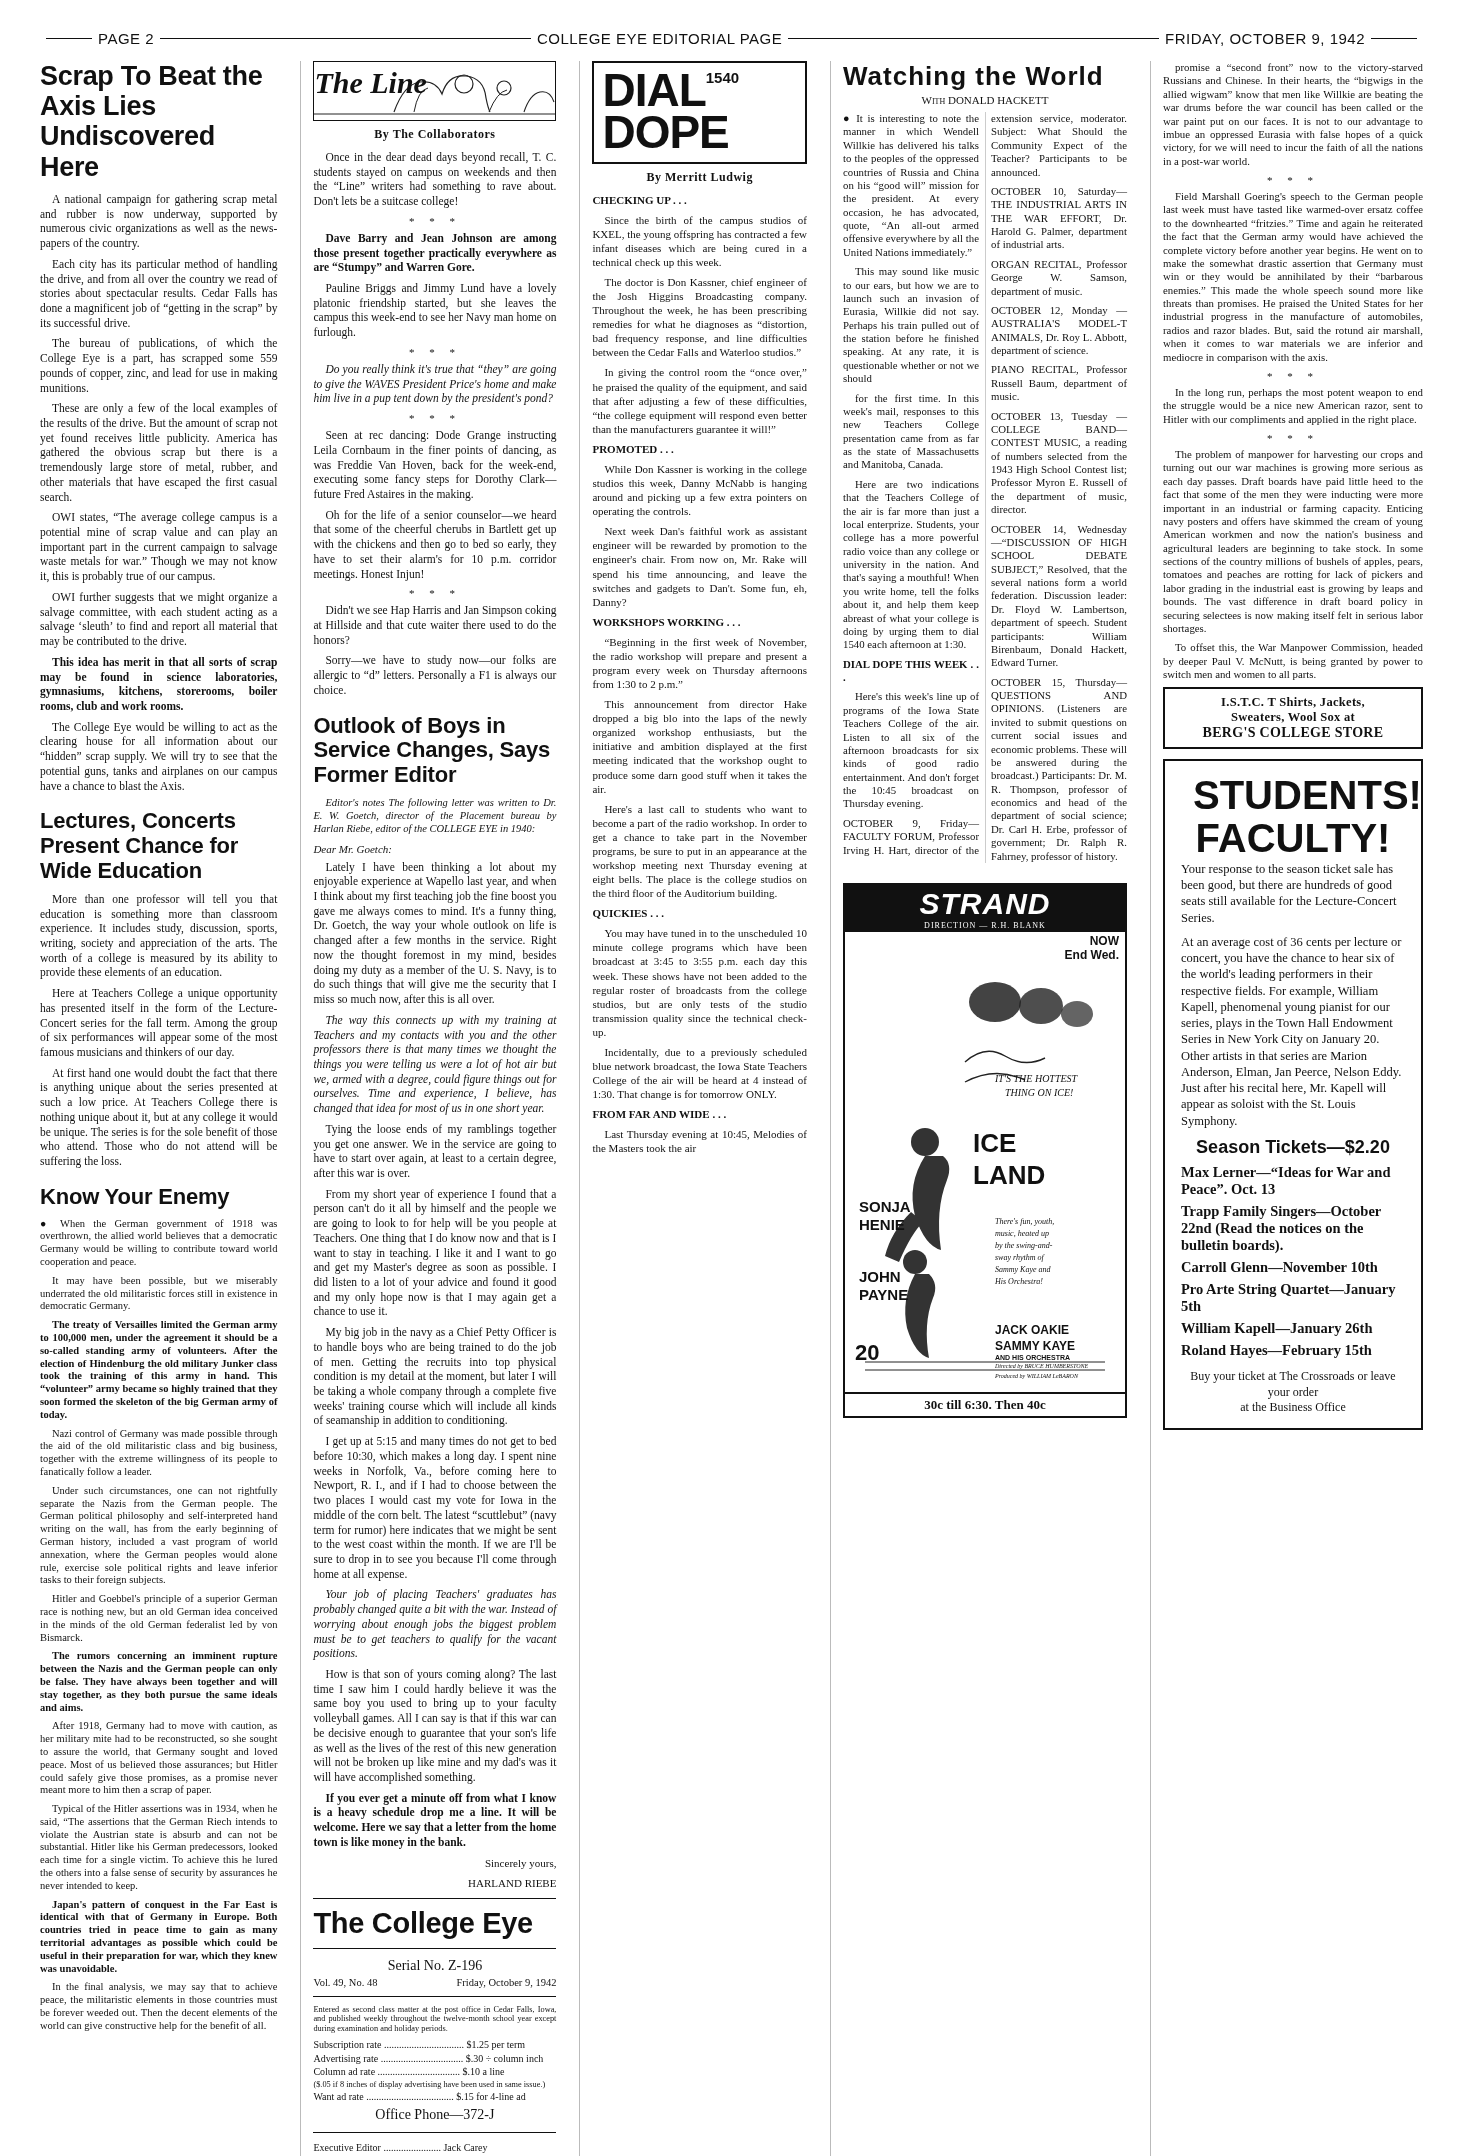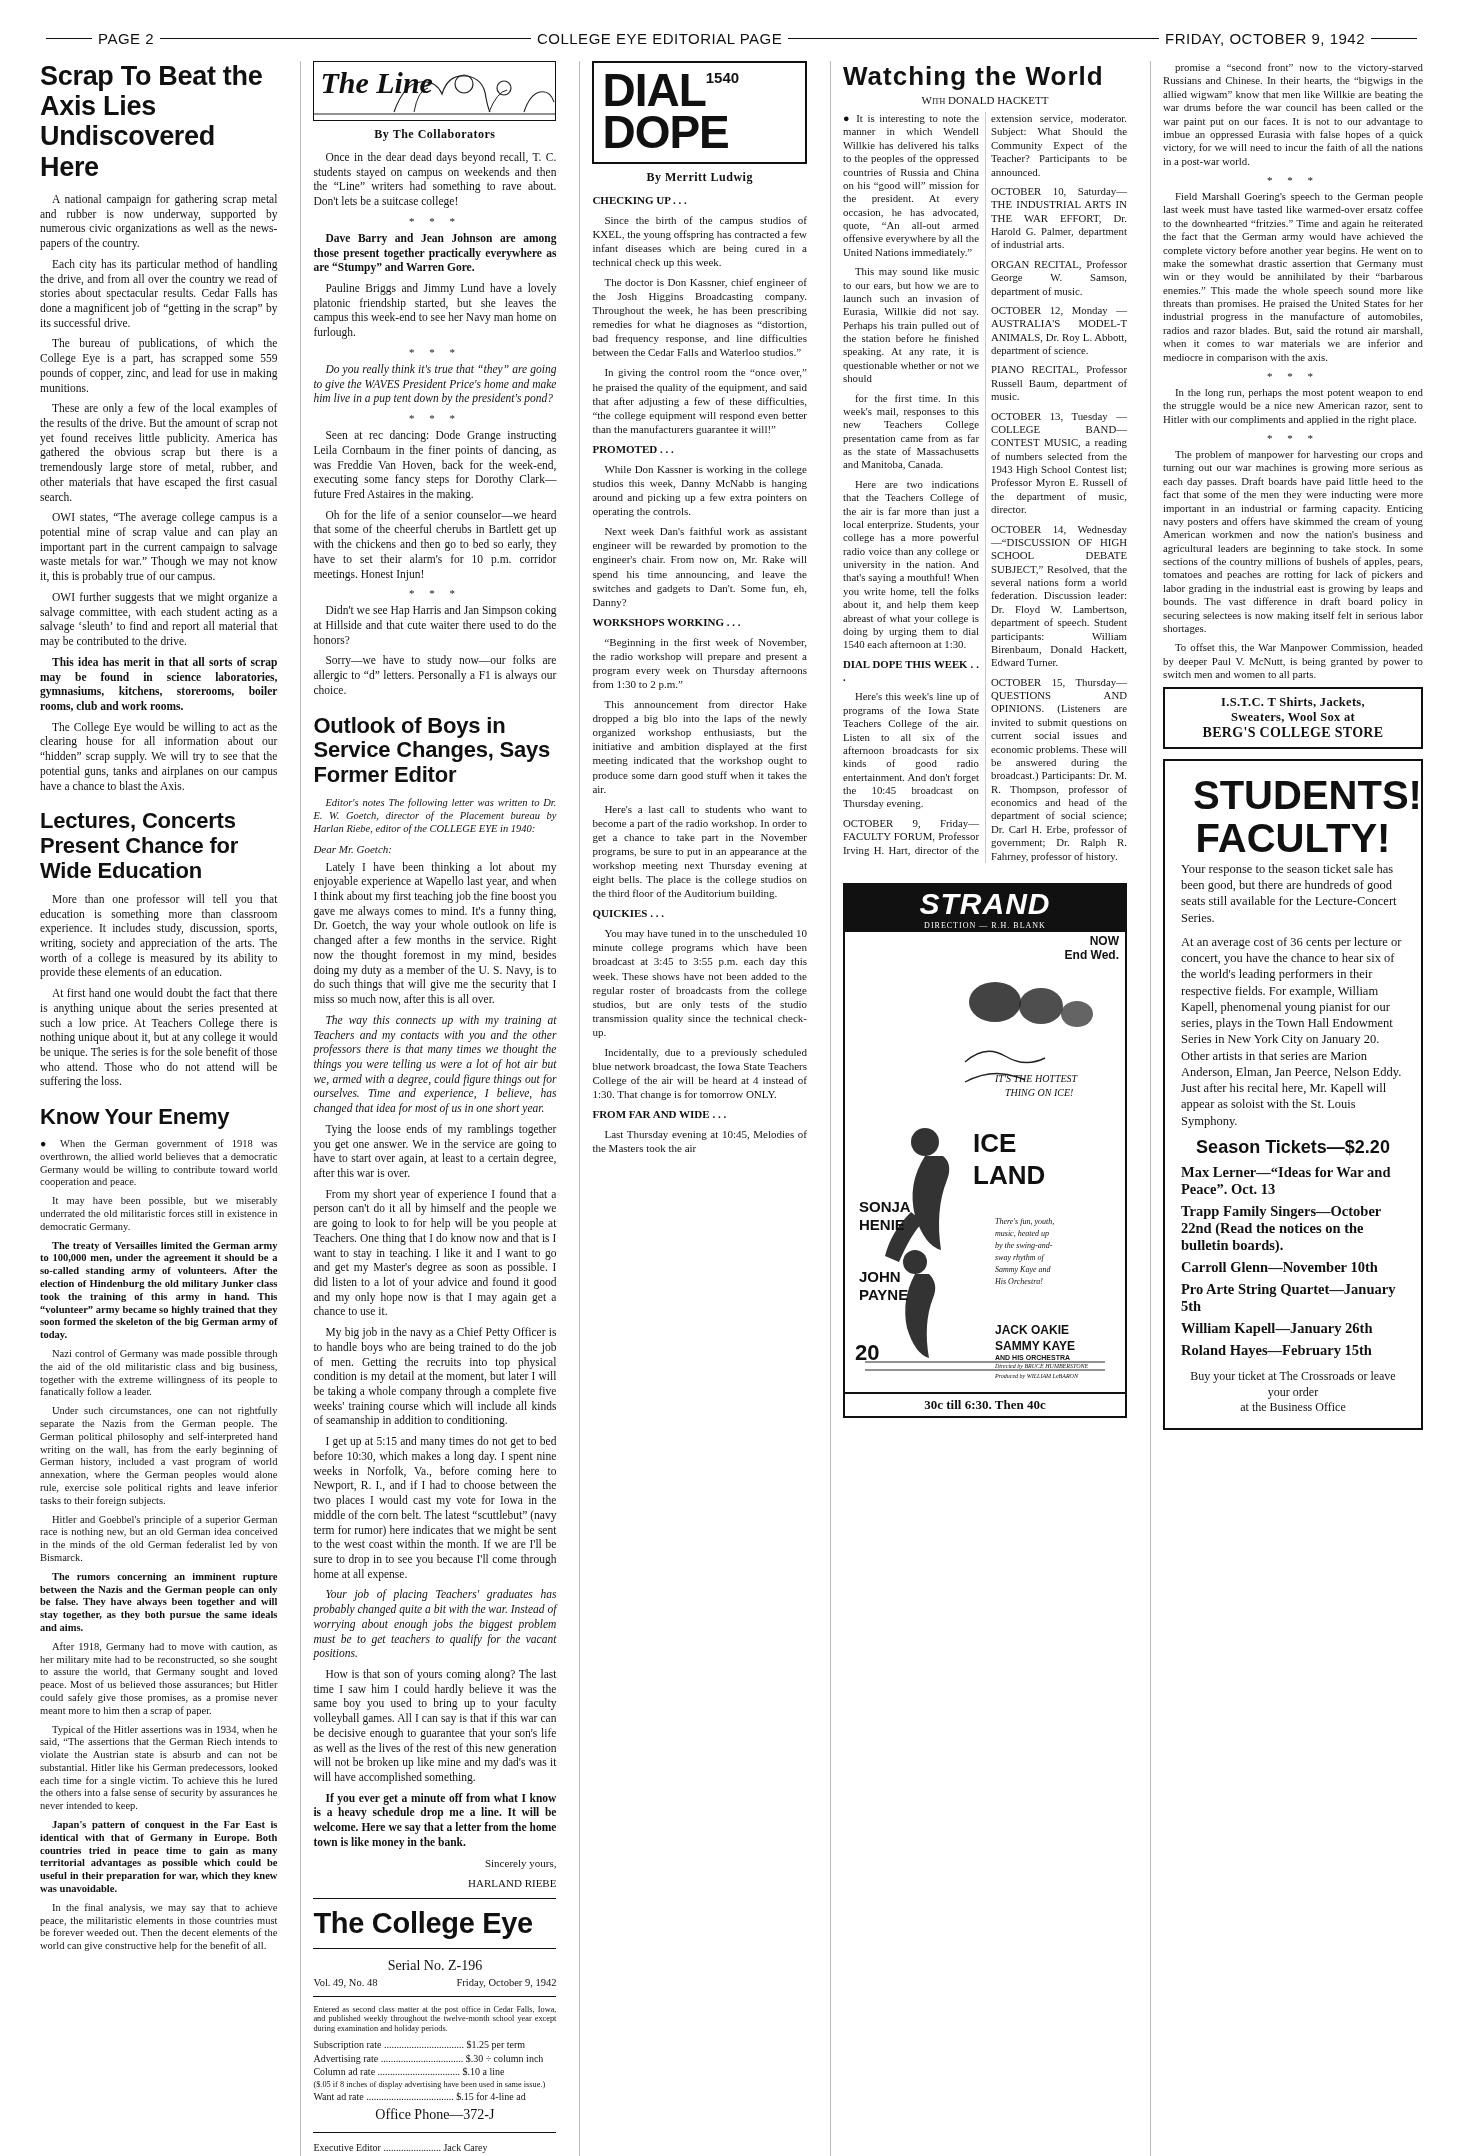--- a/index.html
+++ b/index.html
@@ -86,20 +86,21 @@
       <p>Each city has its particular method of handling the drive, and from all over the country we read of stories about spectacular results. Cedar Falls has done a magnificent job of “getting in the scrap” by its successful drive.</p>
       <p>The bureau of publications, of which the College Eye is a part, has scrapped some 559 pounds of copper, zinc, and lead for use in making munitions.</p>
       <p>These are only a few of the local examples of the results of the drive. But the amount of scrap not yet found receives little publicity. America has gathered the obvious scrap but there is a tremendously large store of metal, rubber, and other materials that have escaped the first casual search.</p>
       <p>OWI states, “The average college campus is a potential mine of scrap value and can play an important part in the current campaign to salvage waste metals for war.” Though we may not know it, this is probably true of our campus.</p>
       <p>OWI further suggests that we might organize a salvage committee, with each student acting as a salvage ‘sleuth’ to find and report all material that may be contributed to the drive.</p>
       <p class="b">This idea has merit in that all sorts of scrap may be found in science laboratories, gymnasiums, kitchens, storerooms, boiler rooms, club and work rooms.</p>
       <p>The College Eye would be willing to act as the clearing house for all information about our “hidden” scrap supply. We will try to see that the potential guns, tanks and airplanes on our campus have a chance to blast the Axis.</p>
 
       <h2 class="head">Lectures, Concerts Present Chance for Wide Education</h2>
       <p>More than one professor will tell you that education is something more than classroom experience. It includes study, discussion, sports, writing, society and appreciation of the arts. The worth of a college is measured by its ability to provide these elements of an education.</p>
+      <p>Here at Teachers College a unique opportunity has presented itself in the form of the Lecture-Concert series for the fall term. Among the group of six performances will appear some of the most famous musicians and thinkers of our day.</p>
       <p>At first hand one would doubt the fact that there is anything unique about the series presented at such a low price. At Teachers College there is nothing unique about it, but at any college it would be unique. The series is for the sole benefit of those who attend. Those who do not attend will be suffering the loss.</p>
 
       <h2 class="head">Know Your Enemy</h2>
       <div class="know">
         <p class="noind">● When the German government of 1918 was overthrown, the allied world believes that a democratic Germany would be willing to contribute toward world cooperation and peace.</p>
         <p>It may have been possible, but we miserably underrated the old militaristic forces still in existence in democratic Germany.</p>
         <p class="b">The treaty of Versailles limited the German army to 100,000 men, under the agreement it should be a so-called standing army of volunteers. After the election of Hindenburg the old military Junker class took the training of this army in hand. This “volunteer” army became so highly trained that they soon formed the skeleton of the big German army of today.</p>
         <p>Nazi control of Germany was made possible through the aid of the old militaristic class and big business, together with the extreme willingness of its people to fanatically follow a leader.</p>
         <p>Under such circumstances, one can not rightfully separate the Nazis from the German people. The German political philosophy and self-interpreted hand writing on the wall, has from the early beginning of German history, included a vast program of world annexation, where the German peoples would alone rule, exercise sole political rights and leave inferior tasks to their foreign subjects.</p>
         <p>Hitler and Goebbel's principle of a superior German race is nothing new, but an old German idea conceived in the minds of the old German federalist led by von Bismarck.</p>
@@ -116,21 +117,21 @@
         <svg width="244" height="56" viewBox="0 0 244 56">
           <rect x="0" y="0" width="244" height="56" fill="#ffffff"></rect>
           <path d="M80 50 q10 -28 26 -30 q16 -2 22 12 q6 -20 24 -18 q18 2 20 22 q2 10 4 14" fill="none" stroke="#222" stroke-width="1.2"></path>
           <path d="M100 50 q4 -22 14 -24" fill="none" stroke="#222" stroke-width="1"></path>
           <circle cx="150" cy="22" r="9" fill="none" stroke="#222" stroke-width="1.2"></circle>
           <circle cx="190" cy="26" r="7" fill="none" stroke="#222" stroke-width="1.2"></circle>
           <path d="M175 50 q8 -20 18 -22" fill="none" stroke="#222" stroke-width="1"></path>
           <path d="M210 50 q6 -18 16 -20 q10 -2 14 10" fill="none" stroke="#222" stroke-width="1.1"></path>
           <path d="M0 52 H244" stroke="#222" stroke-width="1"></path>
         </svg>
-        <div style="position:absolute;left:6px;top:4px;" class="theline">The Line</div>
+        <div style="position:absolute;left:0;top:4px;" class="theline">The Line</div>
       </div>
       <div class="byline">By The Collaborators</div>
       <p>Once in the dear dead days beyond recall, T. C. students stayed on campus on weekends and then the “Line” writers had something to rave about. Don't lets be a suitcase college!</p>
       <div class="stars">* * *</div>
       <p class="b">Dave Barry and Jean Johnson are among those present together practically everywhere as are “Stumpy” and Warren Gore.</p>
       <p>Pauline Briggs and Jimmy Lund have a lovely platonic friendship started, but she leaves the campus this week-end to see her Navy man home on furlough.</p>
       <div class="stars">* * *</div>
       <p class="i">Do you really think it's true that “they” are going to give the WAVES President Price's home and make him live in a pup tent down by the president's pond?</p>
       <div class="stars">* * *</div>
       <p>Seen at rec dancing: Dode Grange instructing Leila Cornbaum in the finer points of dancing, as was Freddie Van Hoven, back for the week-end, executing some fancy steps for Dorothy Clark—future Fred Astaires in the making.</p>

